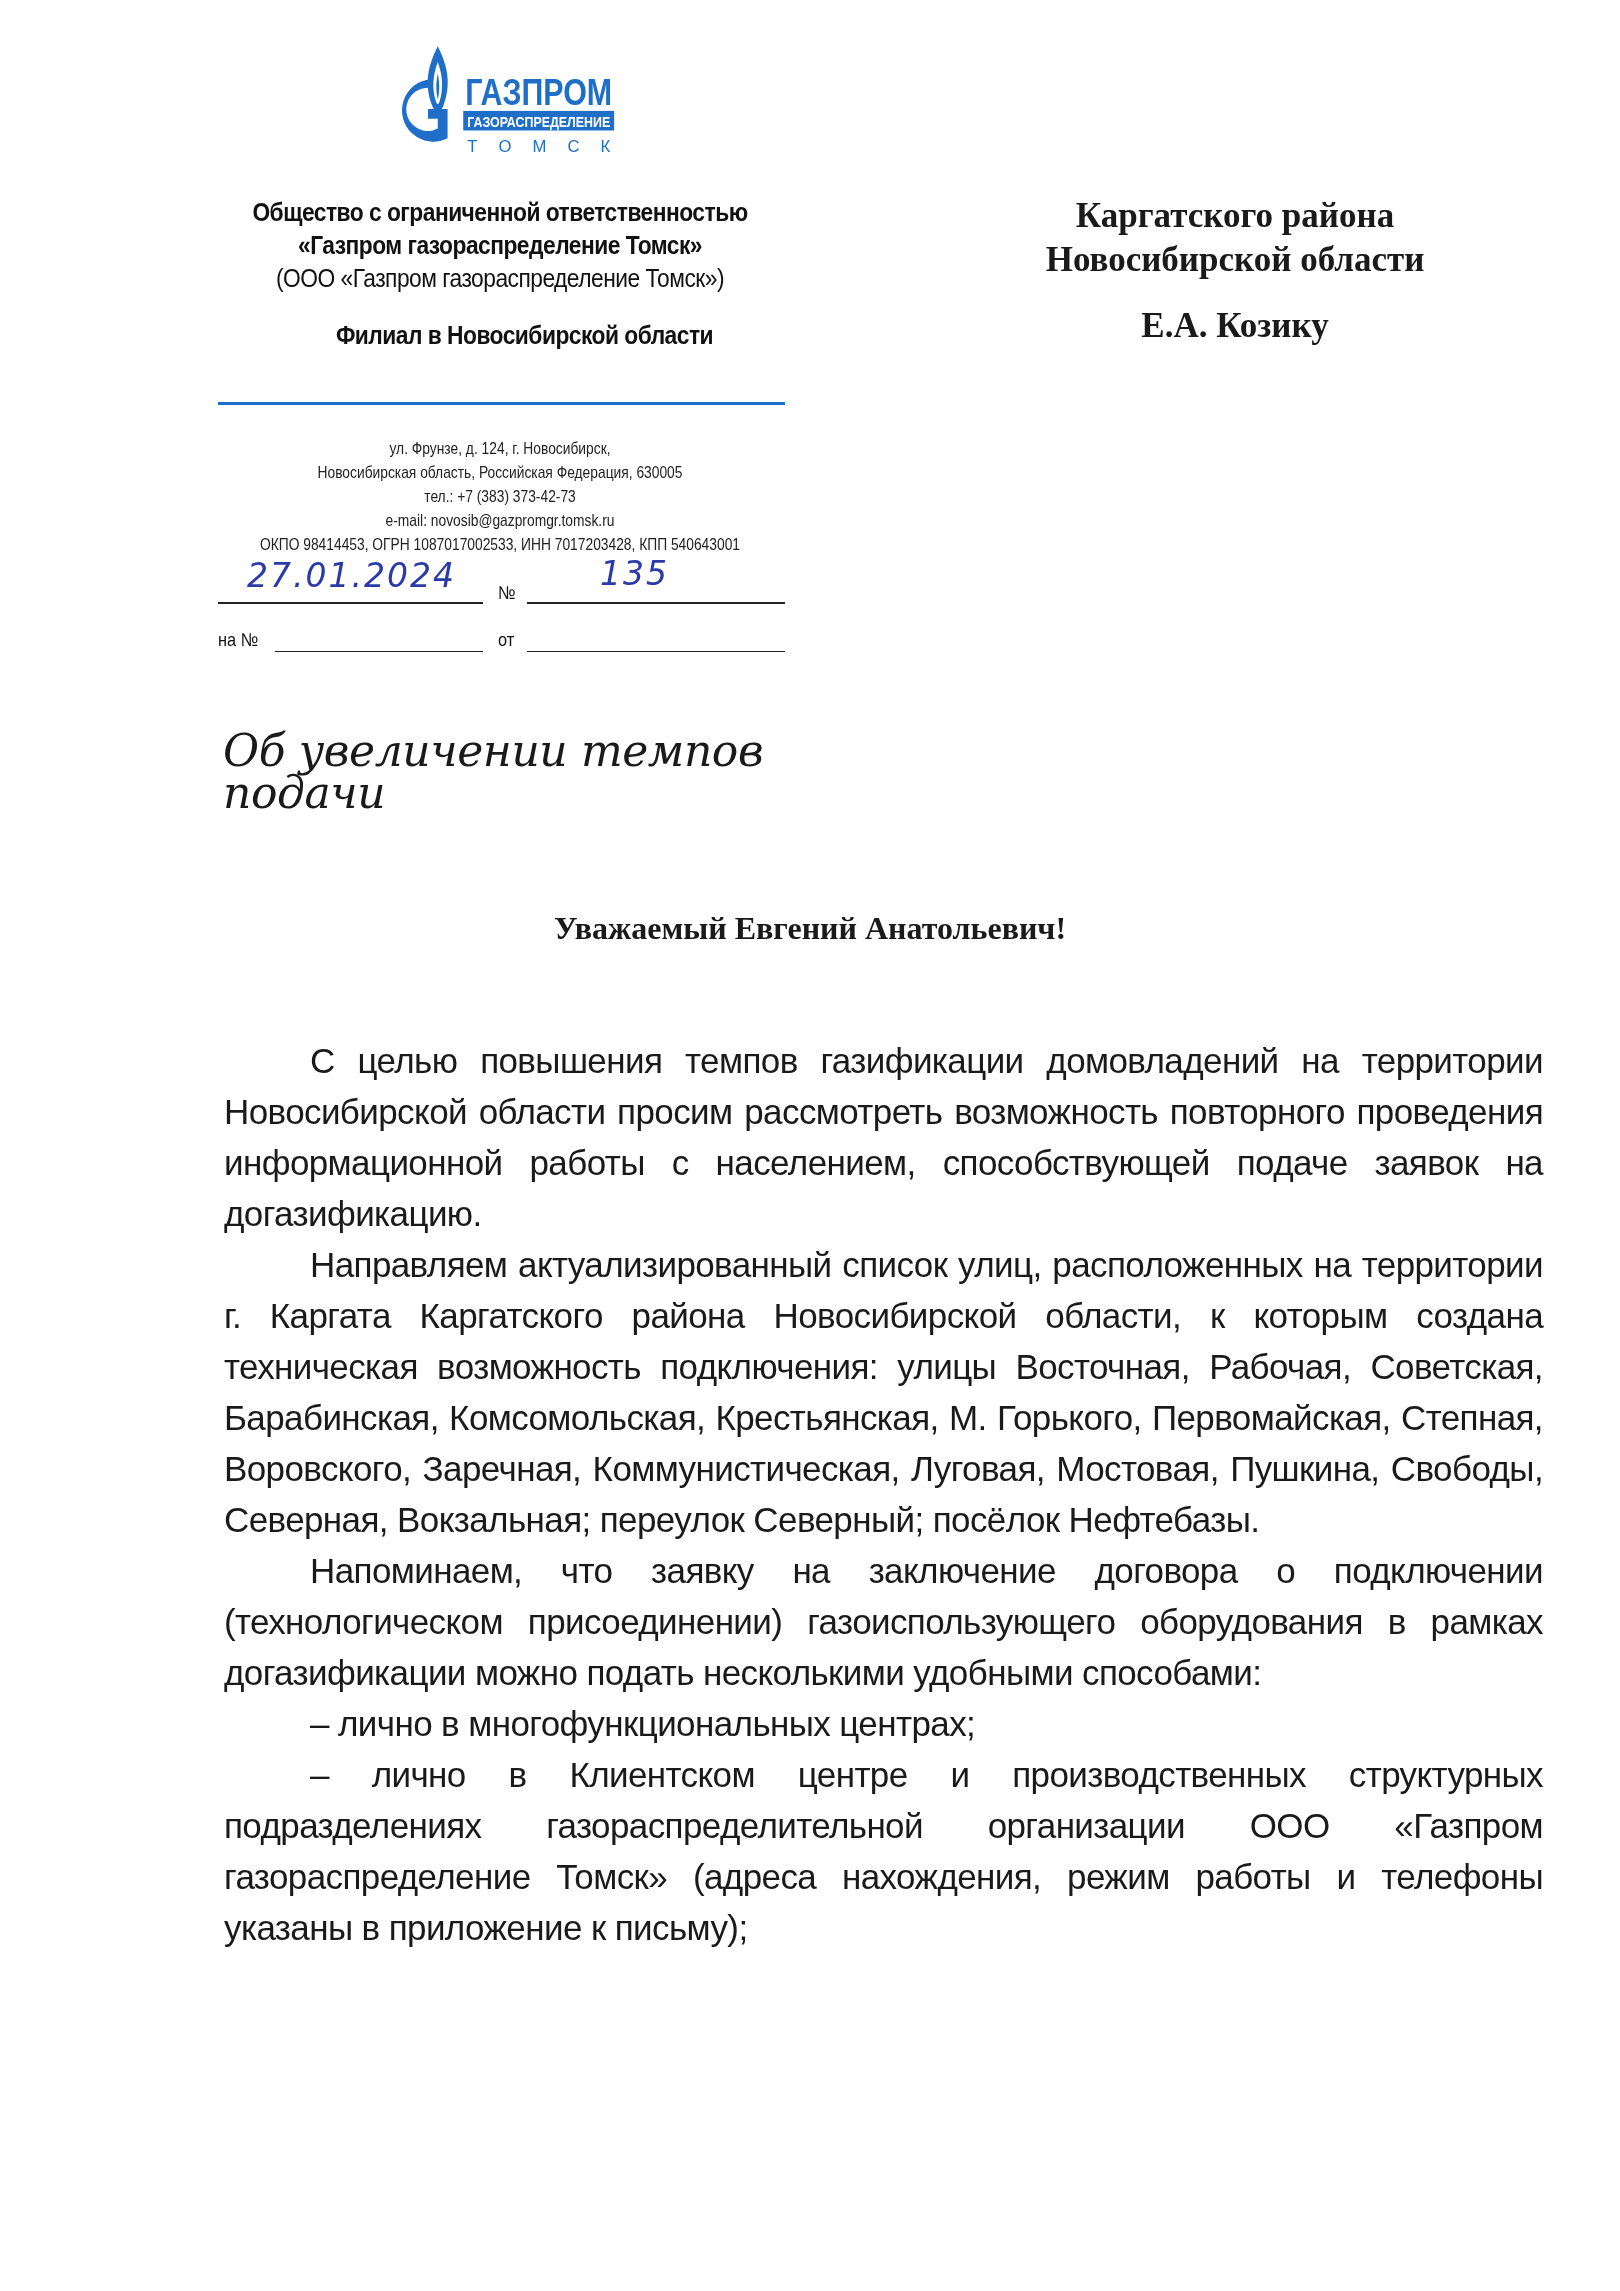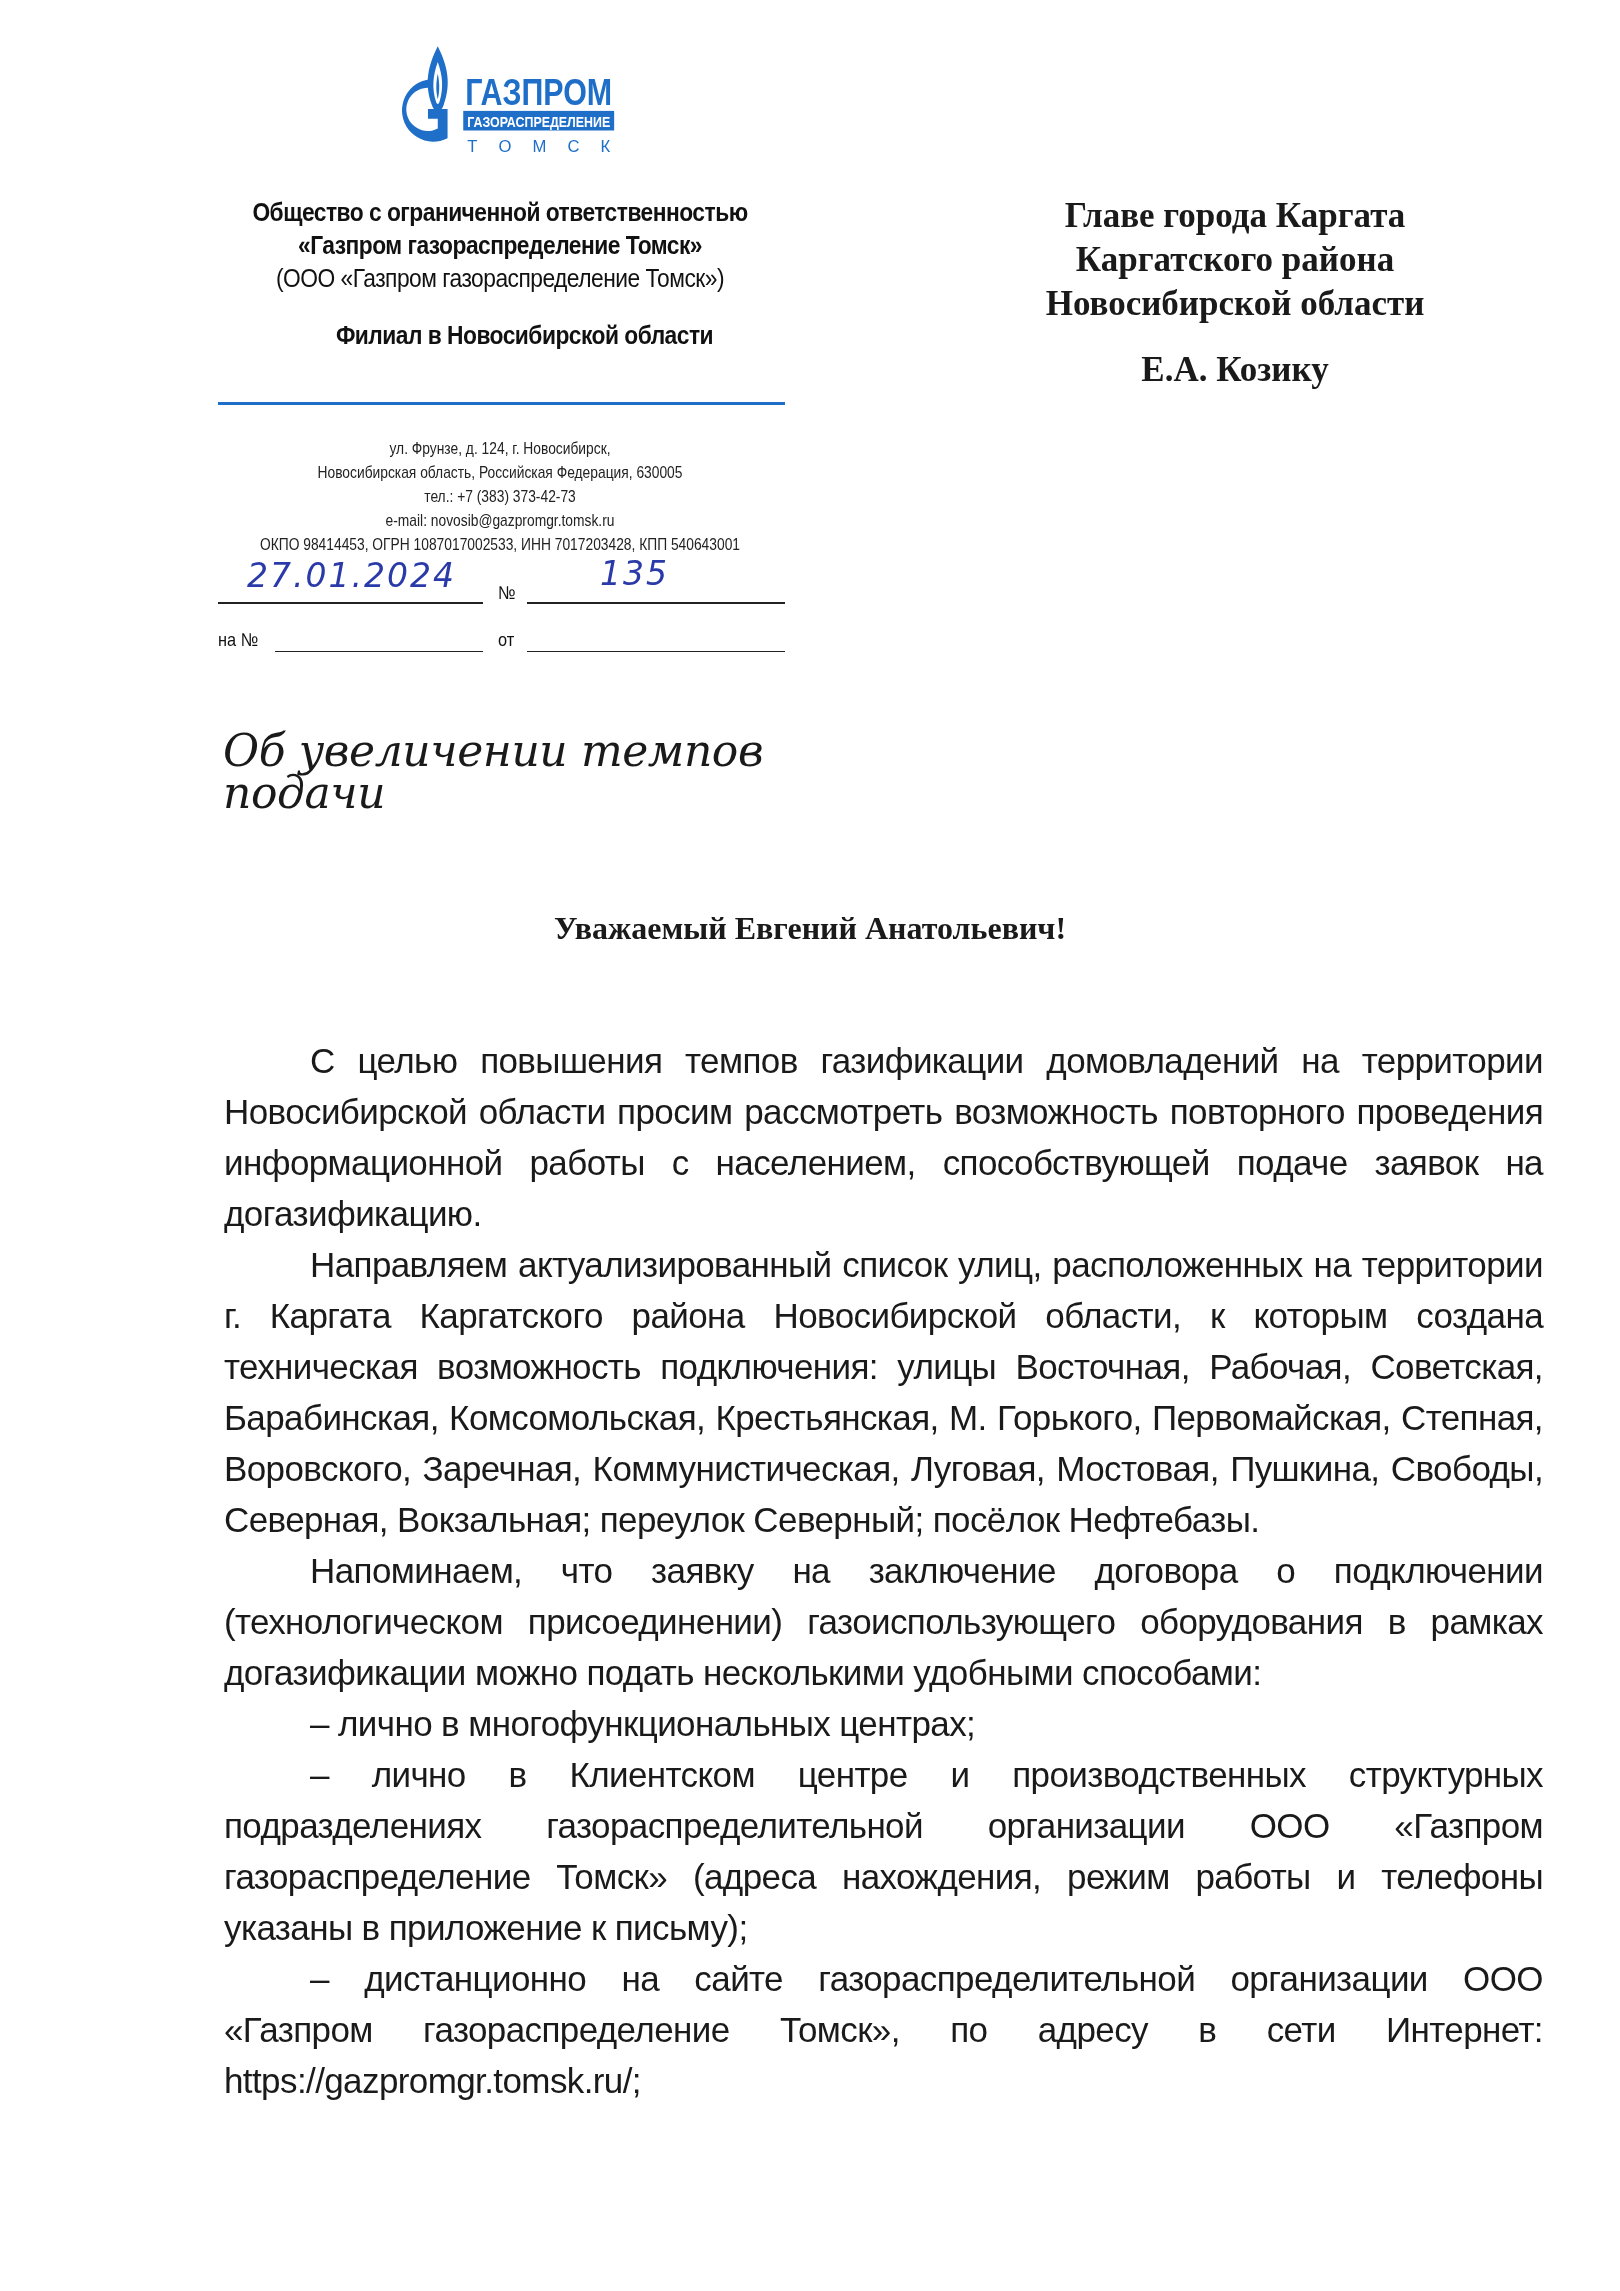--- a/index.html
+++ b/index.html
@@ -92,33 +92,31 @@
 </div>
 
 <div class="abs regline" style="top:627px; height:29px;">
   <span class="lbl" style="left:0; top:2px;">на №</span>
   <div class="line" style="left:57px; top:23.5px; width:208px;"></div>
   <span class="lbl" style="left:280px; top:2px;">от</span>
   <div class="line" style="left:309px; top:23.5px; width:258px;"></div>
 </div>
 
 <div class="abs addressee">
-  <div>Главе города Каргата</div>
   <div>Каргатского района</div>
   <div>Новосибирской области</div>
   <div class="name">Е.А. Козику</div>
 </div>
 
 <div class="abs subject">
   <div>Об увеличении темпов подачи</div>
 </div>
 
 <div class="abs salutation">Уважаемый Евгений Анатольевич!</div>
 
 <div class="abs body-text">
   <p>С целью повышения темпов газификации домовладений на территории Новосибирской области просим рассмотреть возможность повторного проведения информационной работы с населением, способствующей подаче заявок на догазификацию.</p>
   <p>Направляем актуализированный список улиц, расположенных на территории г. Каргата Каргатского района Новосибирской области, к которым создана техническая возможность подключения: улицы Восточная, Рабочая, Советская, Барабинская, Комсомольская, Крестьянская, М. Горького, Первомайская, Степная, Воровского, Заречная, Коммунистическая, Луговая, Мостовая, Пушкина, Свободы, Северная, Вокзальная; переулок Северный; посёлок Нефтебазы.</p>
   <p>Напоминаем, что заявку на заключение договора о подключении (технологическом присоединении) газоиспользующего оборудования в рамках догазификации можно подать несколькими удобными способами:</p>
   <p>– лично в многофункциональных центрах;</p>
   <p>– лично в Клиентском центре и производственных структурных подразделениях газораспределительной организации ООО «Газпром газораспределение Томск» (адреса нахождения, режим работы и телефоны указаны в приложение к письму);</p>
-  <p>– дистанционно на сайте газораспределительной организации ООО «Газпром газораспределение Томск», по адресу в сети Интернет: https://gazpromgr.tomsk.ru/;</p>
 </div>
 
 
 </body></html>

